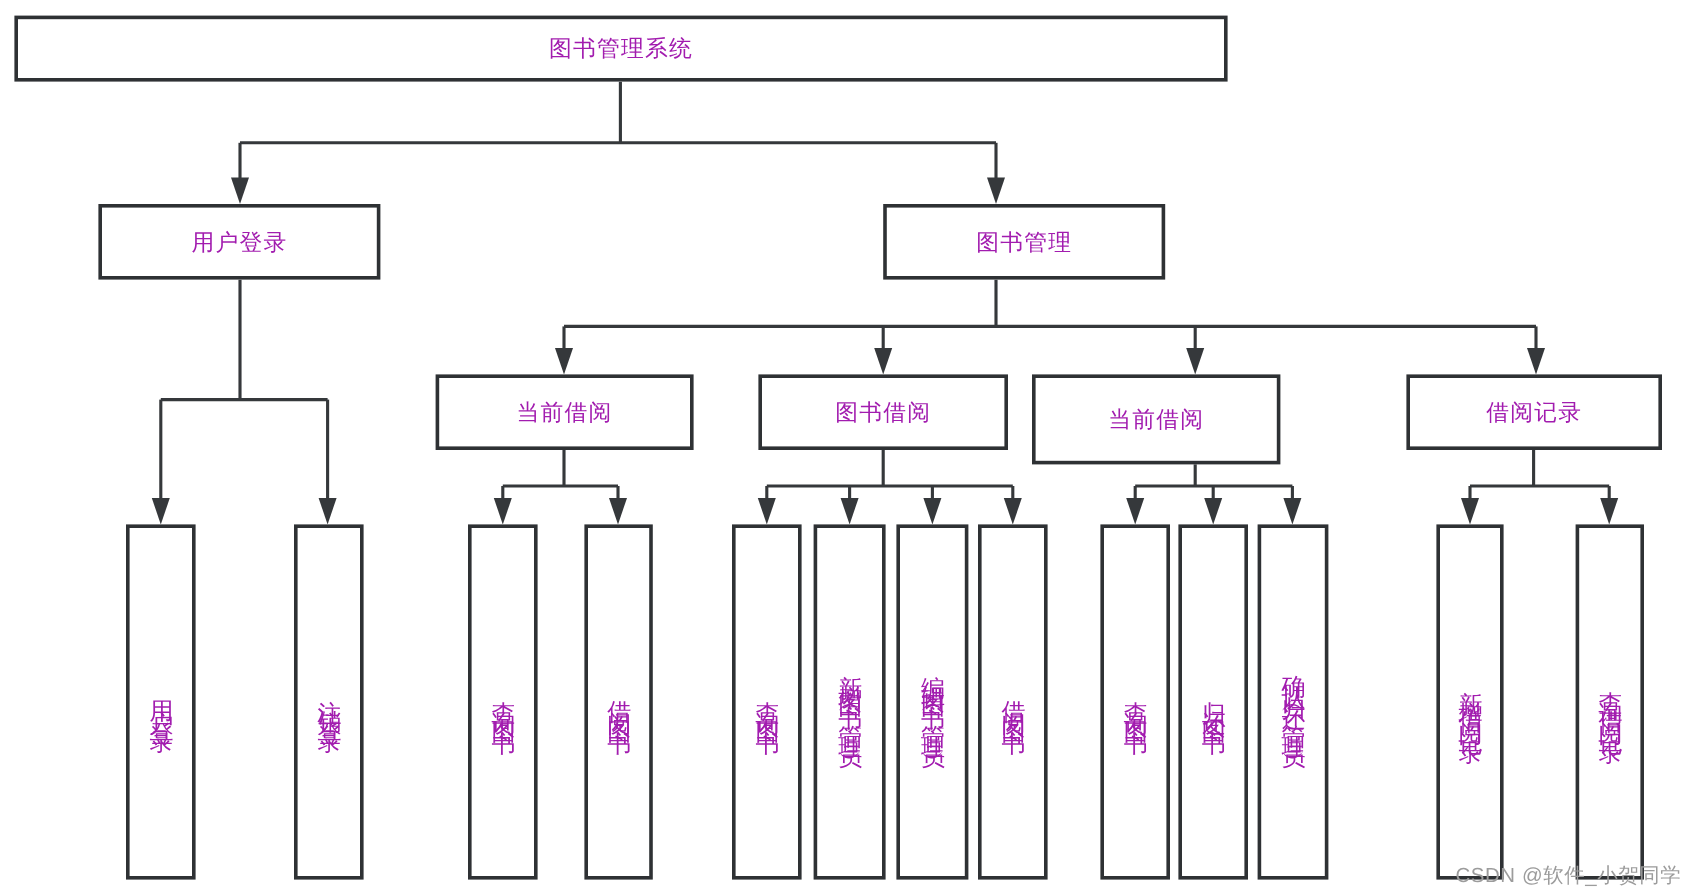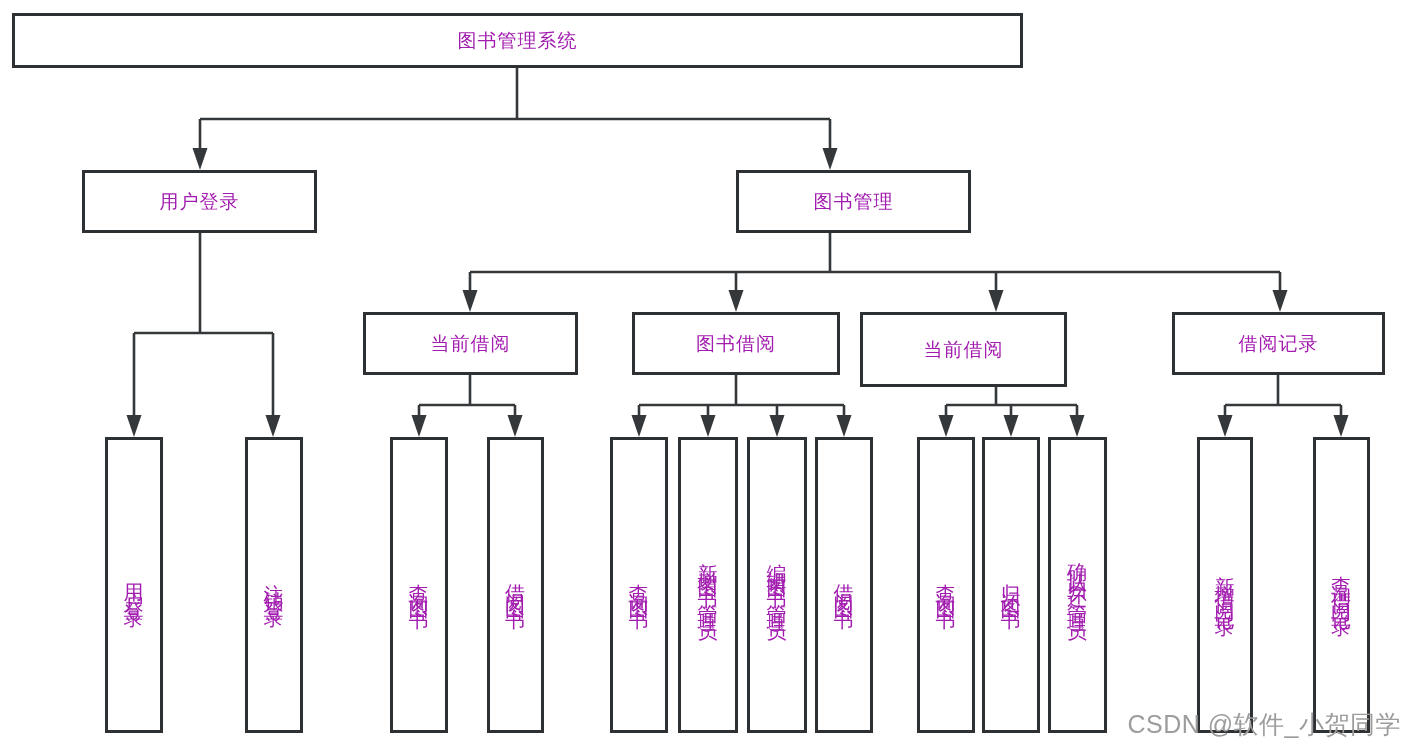--- a/index.html
+++ b/index.html
@@ -14,21 +14,21 @@
     display:flex;align-items:center;justify-content:center;
     font-size:19px;letter-spacing:1px;color:#a21caf;
   }
   .hnode{white-space:nowrap;}
   .vnode span{
     writing-mode:vertical-rl;text-orientation:mixed;
     letter-spacing:0.42em;font-size:20px;line-height:1;
   }
   #watermark{
     position:absolute;right:4px;bottom:6px;z-index:3;
-    font-size:25px;color:#9c9c9c;letter-spacing:0.5px;white-space:nowrap;
+    font-size:17px;color:#9c9c9c;letter-spacing:0.5px;white-space:nowrap;
   }
 </style>
 </head>
 <body>
 
 <div id="canvas">
 
   <svg id="connectors" width="1405" height="747" viewBox="0 0 1405 747">
     <path id="spines" fill="none" stroke="#35383b" stroke-width="2.6" d="
       M517 68 V119 M200 119 H830

